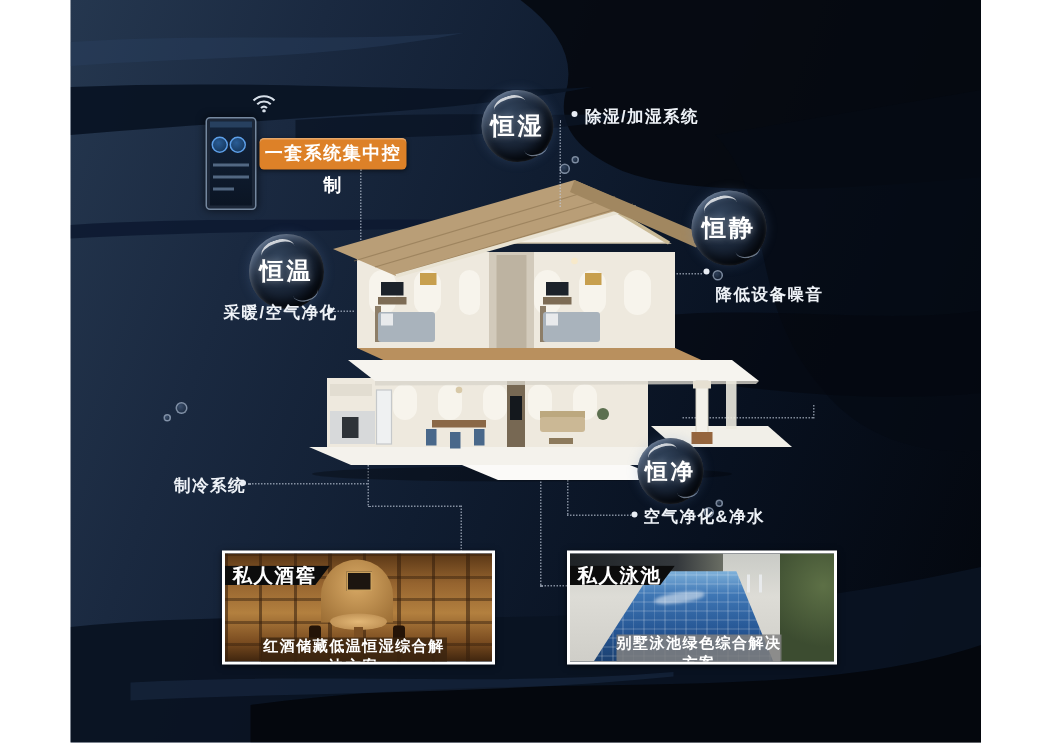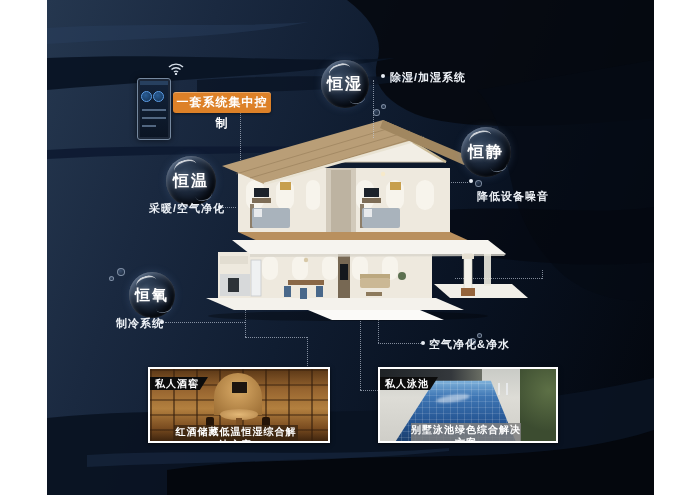--- a/index.html
+++ b/index.html
@@ -44,21 +44,21 @@
   .phone .p-head{position:absolute;left:2px;top:2px;right:2px;height:4px;background:#27405f;}
   .phone .knob{position:absolute;top:12px;width:9px;height:9px;border-radius:50%;
     border:1px solid #5d9fe8;background:radial-gradient(circle at 40% 35%, #2a5d96, #123052);}
   .phone .k1{left:3px;} .phone .k2{left:15px;}
   .phone .prow{position:absolute;left:4px;right:4px;height:2px;background:rgba(150,180,215,.5);}
   .wifi{position:absolute;left:121px;top:62px;z-index:8;}
 
   
   .photo{position:absolute;top:367px;z-index:9;border:2px solid #ffffff;box-shadow:0 1px 4px rgba(0,0,0,.6);overflow:hidden;}
   .photo .tag{position:absolute;left:0;top:8px;z-index:4;background:#0c0c0c;color:#fff;
-    font-family:"Liberation Serif", serif;font-weight:bold;font-size:10px;line-height:13px;
+    font-family:"Liberation Serif", serif;font-weight:bold;font-size:13px;line-height:13px;
     padding:0 9px 0 5px;letter-spacing:1px;clip-path:polygon(0 0,100% 0,86% 100%,0 100%);}
   .photo .caption{position:absolute;z-index:4;color:#fff;font-family:"Liberation Serif", serif;
     font-weight:bold;font-size:10px;text-align:center;letter-spacing:1px;line-height:13px;}
   .photo .ribbon{position:absolute;right:-8px;top:-8px;width:0;height:0;z-index:4;
     border-left:16px solid transparent;border-bottom:16px solid transparent;border-top:16px solid #8e959c;transform:rotate(0deg);}
   .wine{left:101px;width:178px;height:72px;}
   .wine .interior{position:absolute;inset:0;
     background:
       repeating-linear-gradient(90deg, rgba(52,30,12,.55) 0 2px, transparent 2px 23px),
       repeating-linear-gradient(180deg, rgba(52,30,12,.45) 0 2px, transparent 2px 15px),
@@ -216,21 +216,21 @@
     <path d="M1,5 A10,10 0 0 1 15,5" fill="none" stroke="#d7dfe9" stroke-width="1.4"></path>
     <path d="M3.5,7.5 A6.5,6.5 0 0 1 12.5,7.5" fill="none" stroke="#d7dfe9" stroke-width="1.4"></path>
     <path d="M6,10 A3,3 0 0 1 10,10" fill="none" stroke="#d7dfe9" stroke-width="1.4"></path>
     <circle cx="8" cy="12" r="1.2" fill="#d7dfe9"></circle>
   </svg>
   <div class="badge-orange ctrl-badge">一套系统集中控制</div>
 
   <div class="bubble" style="left:274px;top:60px;width:48px;height:48px;font-size:16px;text-align:right;">恒湿</div>
   <div class="bubble" style="left:414px;top:127px;width:50px;height:50px;font-size:16px;">恒静</div>
   <div class="bubble" style="left:119px;top:156px;width:50px;height:50px;font-size:16px;">恒温</div>
-  <div class="bubble" style="left:82px;top:272px;width:46px;height:46px;font-size:15px;">恒氧</div>
+  <div class="bubble" style="left:378px;top:292px;width:44px;height:44px;font-size:15px;">恒净</div>
 
   <div class="mini-bubble" style="left:70px;top:268px;width:6px;height:6px;"></div>
   <div class="mini-bubble" style="left:62px;top:276px;width:3px;height:3px;"></div>
   <div class="mini-bubble" style="left:326px;top:109px;width:5px;height:5px;"></div>
   <div class="mini-bubble" style="left:334px;top:104px;width:3px;height:3px;"></div>
   <div class="mini-bubble" style="left:428px;top:180px;width:5px;height:5px;"></div>
   <div class="mini-bubble" style="left:422px;top:338px;width:5px;height:5px;"></div>
   <div class="mini-bubble" style="left:430px;top:333px;width:3px;height:3px;"></div>
 
   <div class="dot" style="left:334px;top:74px;"></div>

